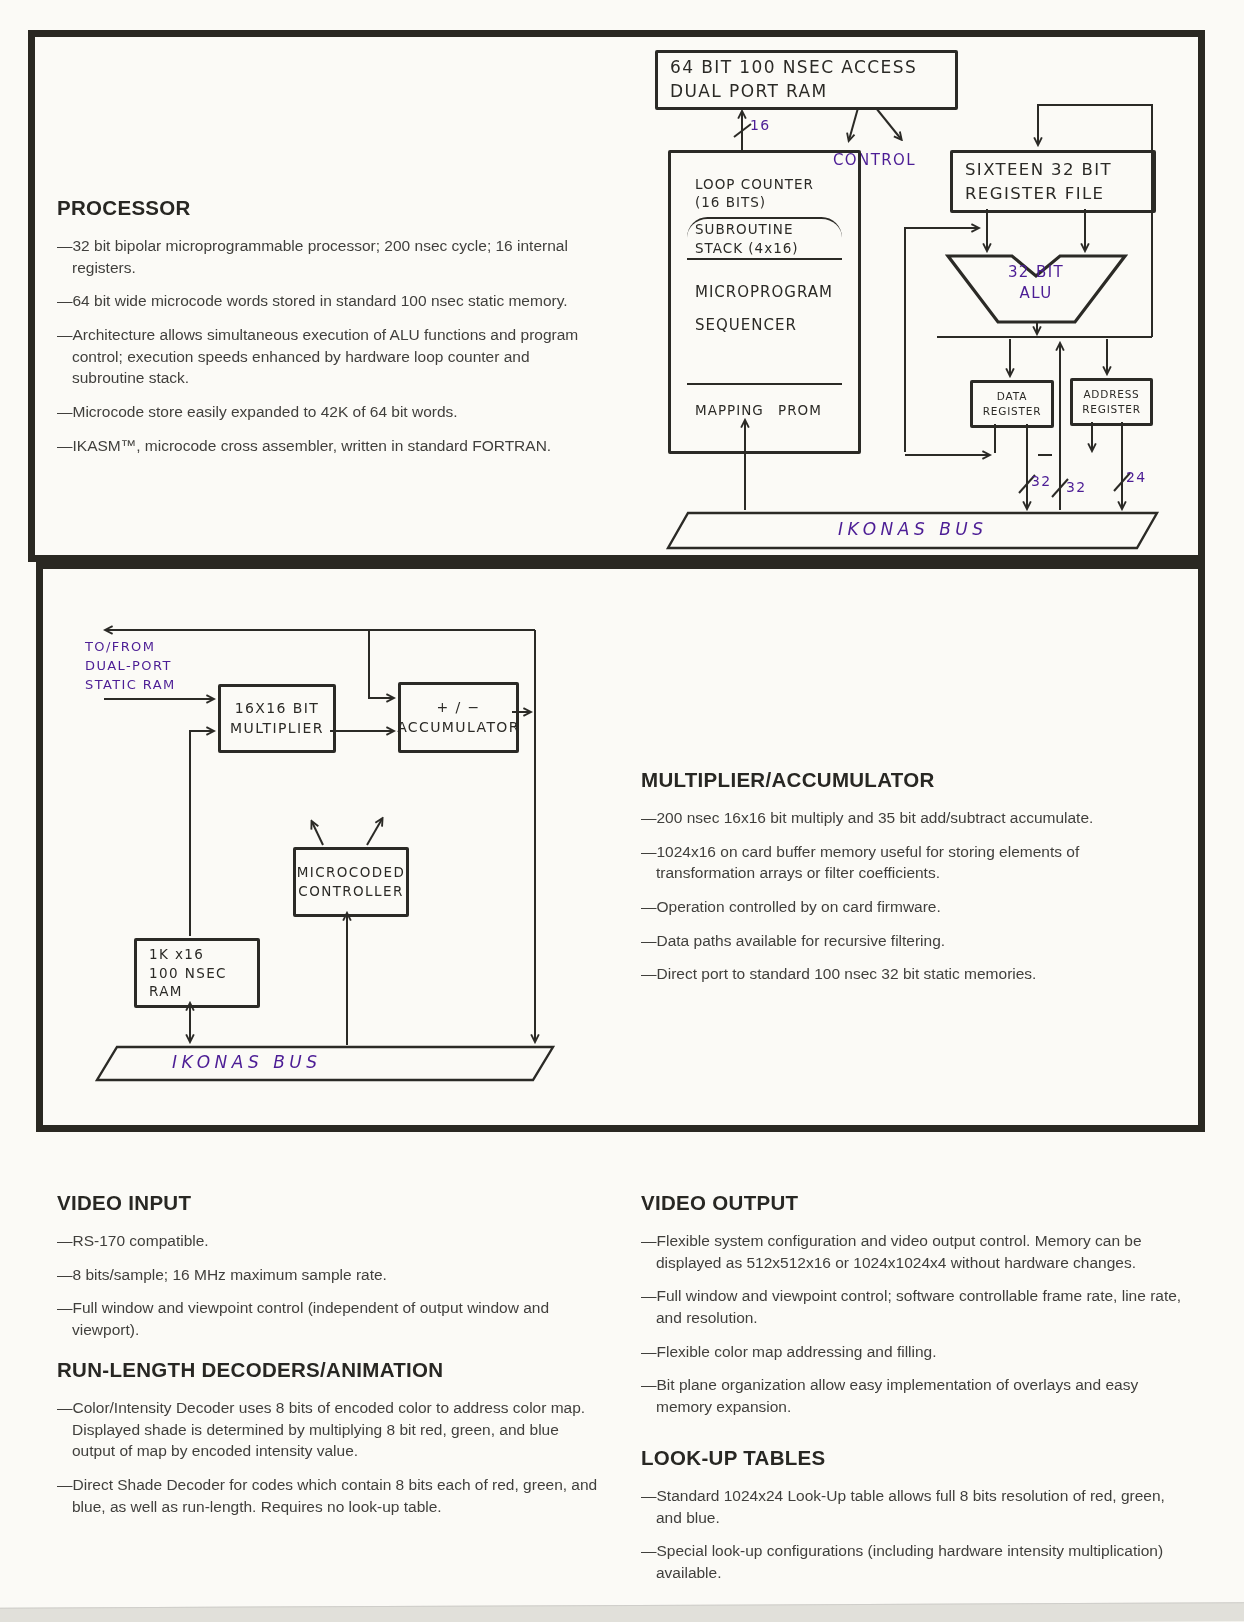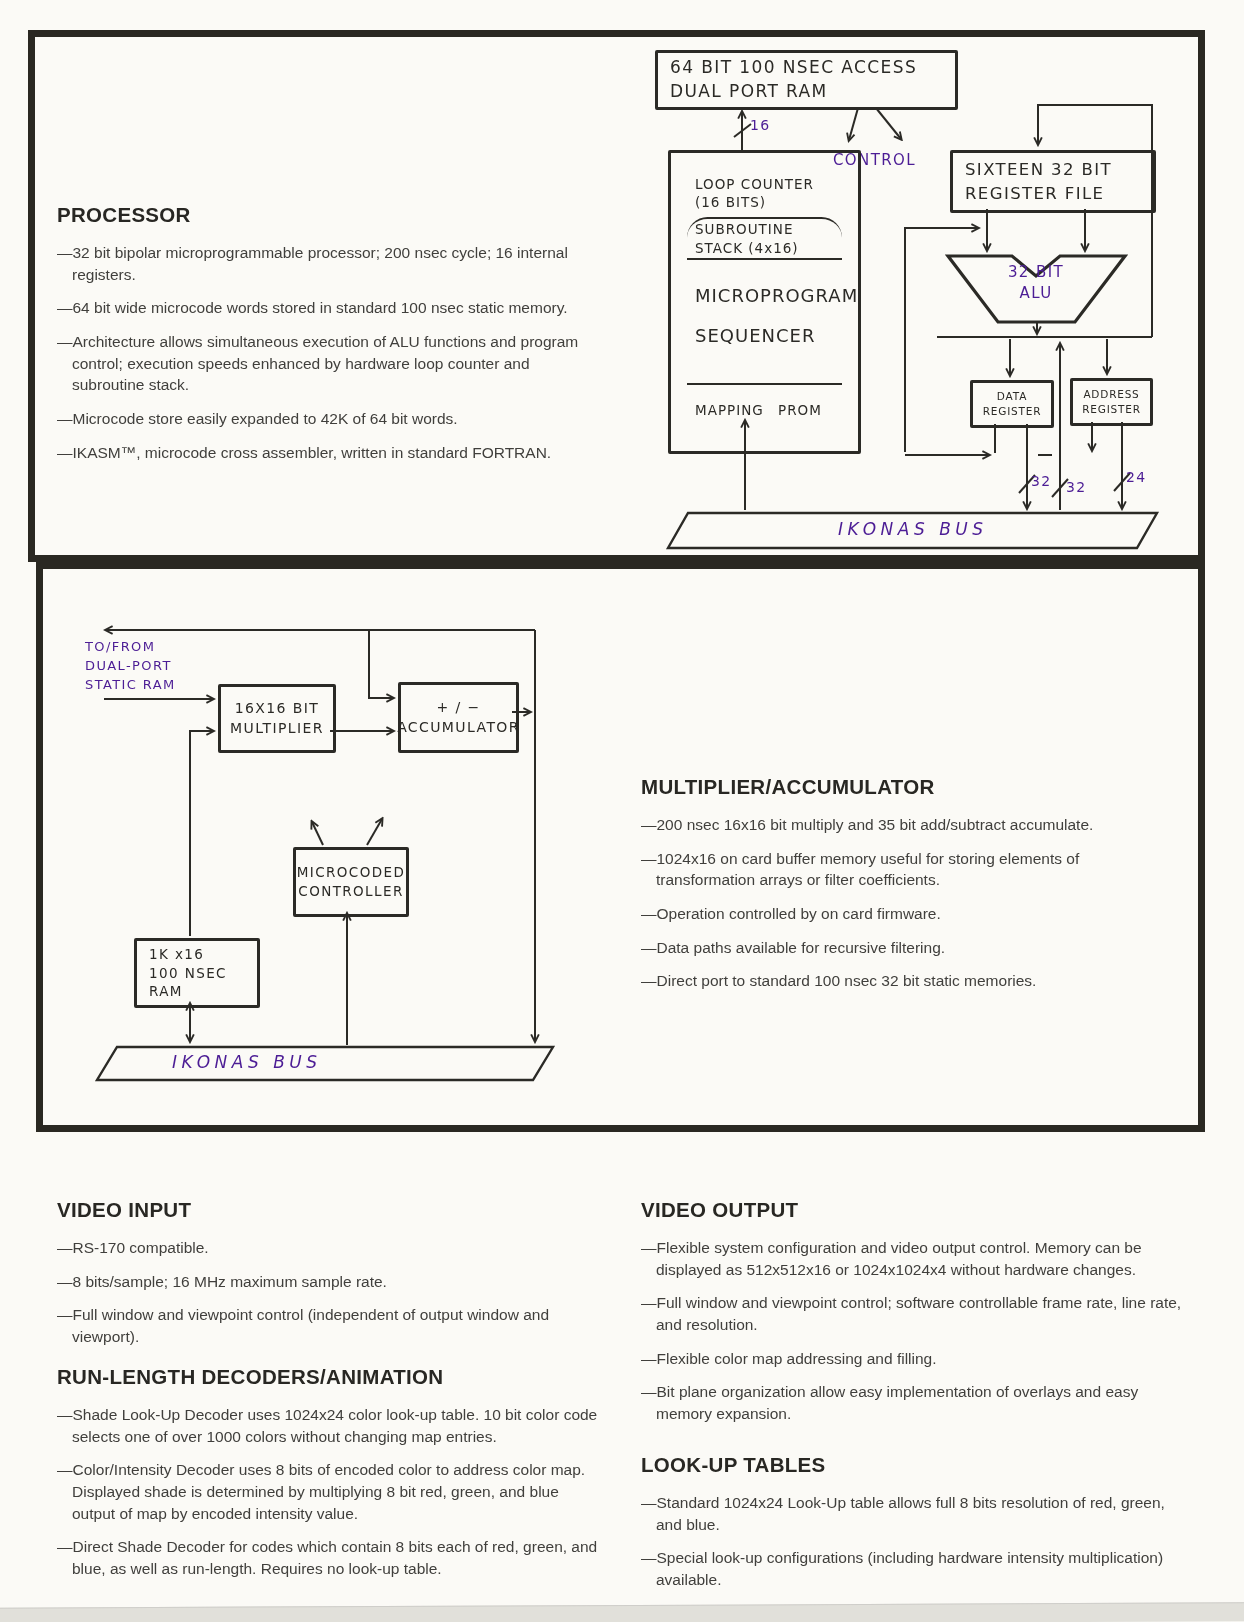--- a/index.html
+++ b/index.html
@@ -7,21 +7,21 @@
     position:relative; width:1244px; height:1622px;
     background:#fbfaf6; overflow:hidden;
     font-family:"Liberation Sans", sans-serif;
     color:#3b3a37;
   }
   .frame { position:absolute; border:7px solid #2a2822; }
   
   .tcol { position:absolute; }
   .h {
     font-size:20.5px; font-weight:bold; color:#282723;
-    letter-spacing:0.3px; margin:7px 0 15px 0;
+    letter-spacing:0.3px; margin:0 0 15px 0;
   }
   .b {
     font-size:15.5px; line-height:1.4; margin:0 0 12px 0;
     padding-left:15px; text-indent:-15px; color:#403f3c;
   }
   
   .hwbox {
     position:absolute; border:3px solid #2b2a26; border-radius:2px;
     display:flex; align-items:center; justify-content:center;
     text-align:center; white-space:pre-line;
@@ -37,21 +37,21 @@
   .buslabel { font-style:italic; letter-spacing:4.5px; font-size:17px; }
   .stack { display:flex; flex-direction:column; padding:16px; }
   .stack .cell {
     box-sizing:border-box; border-top:2.5px solid #2b2a26;
     display:flex; align-items:center; padding:3px 8px;
     text-align:left; white-space:pre-line; width:100%;
     font-size:13.5px; letter-spacing:1px; line-height:1.35;
     font-family:"DejaVu Sans", sans-serif; color:#2b2a26;
   }
   .stack .cell:first-child { border-top:none; }
-  .stack .seq { align-items:flex-start; padding-top:16px; line-height:2.2; font-size:18px; }
+  .stack .seq { align-items:flex-start; padding-top:16px; line-height:2.2; font-size:15px; }
   #wires { position:absolute; left:0; top:0; }
   .scanedge {
     position:absolute; left:-4px; top:1605px; width:1260px; height:18px;
     background:#e1e0da; border-top:1px solid #cfceca;
     transform:rotate(-0.25deg);
   }
 </style>
 </head>
 <body>
 
@@ -196,21 +196,20 @@
 
   <section class="tcol" style="left:57px;top:1191px;width:545px;">
     <h2 class="h">VIDEO INPUT</h2>
     <p class="b">—RS-170 compatible.</p>
     <p class="b">—8 bits/sample; 16 MHz maximum sample rate.</p>
     <p class="b">—Full window and viewpoint control (independent of output window and viewport).</p>
   </section>
 
   <section class="tcol" style="left:57px;top:1358px;width:548px;">
     <h2 class="h">RUN-LENGTH DECODERS/ANIMATION</h2>
-    <p class="b">—Shade Look-Up Decoder uses 1024x24 color look-up table. 10 bit color code selects one of over 1000 colors without changing map entries.</p>
     <p class="b">—Color/Intensity Decoder uses 8 bits of encoded color to address color map. Displayed shade is determined by multiplying 8 bit red, green, and blue output of map by encoded intensity value.</p>
     <p class="b">—Direct Shade Decoder for codes which contain 8 bits each of red, green, and blue, as well as run-length. Requires no look-up table.</p>
   </section>
 
   <section class="tcol" style="left:641px;top:1191px;width:548px;">
     <h2 class="h">VIDEO OUTPUT</h2>
     <p class="b">—Flexible system configuration and video output control. Memory can be displayed as 512x512x16 or 1024x1024x4 without hardware changes.</p>
     <p class="b">—Full window and viewpoint control; software controllable frame rate, line rate, and resolution.</p>
     <p class="b">—Flexible color map addressing and filling.</p>
     <p class="b">—Bit plane organization allow easy implementation of overlays and easy memory expansion.</p>

